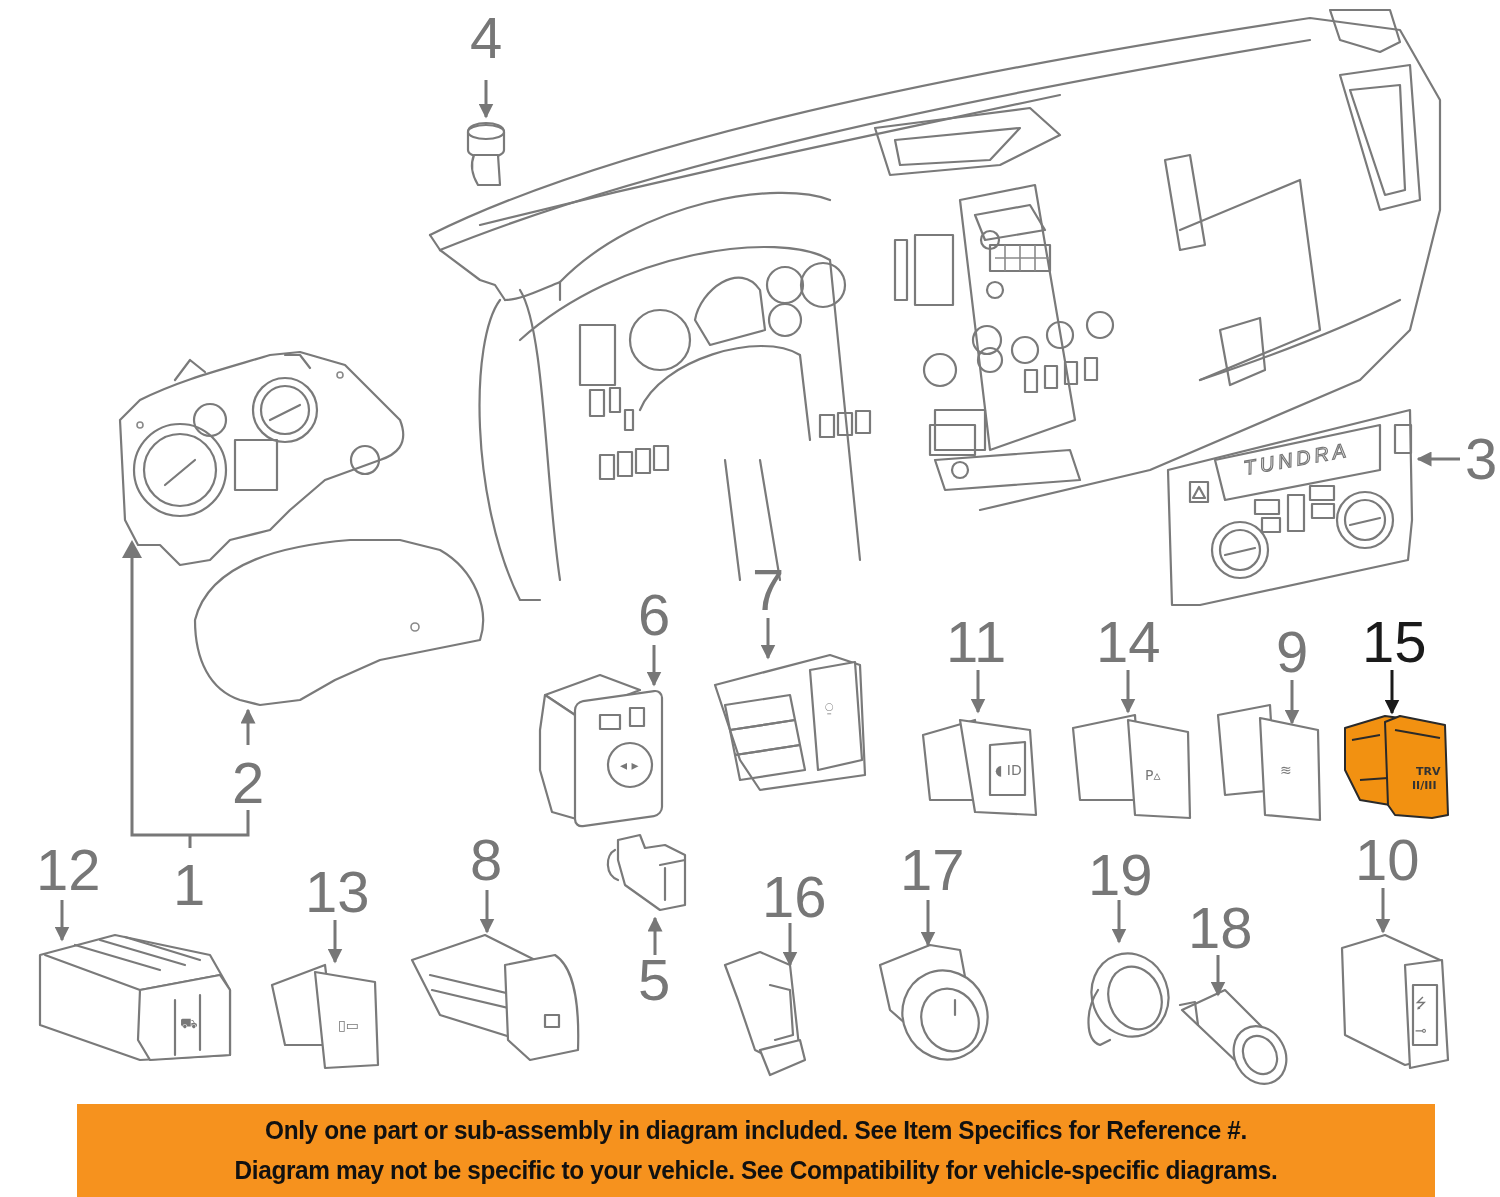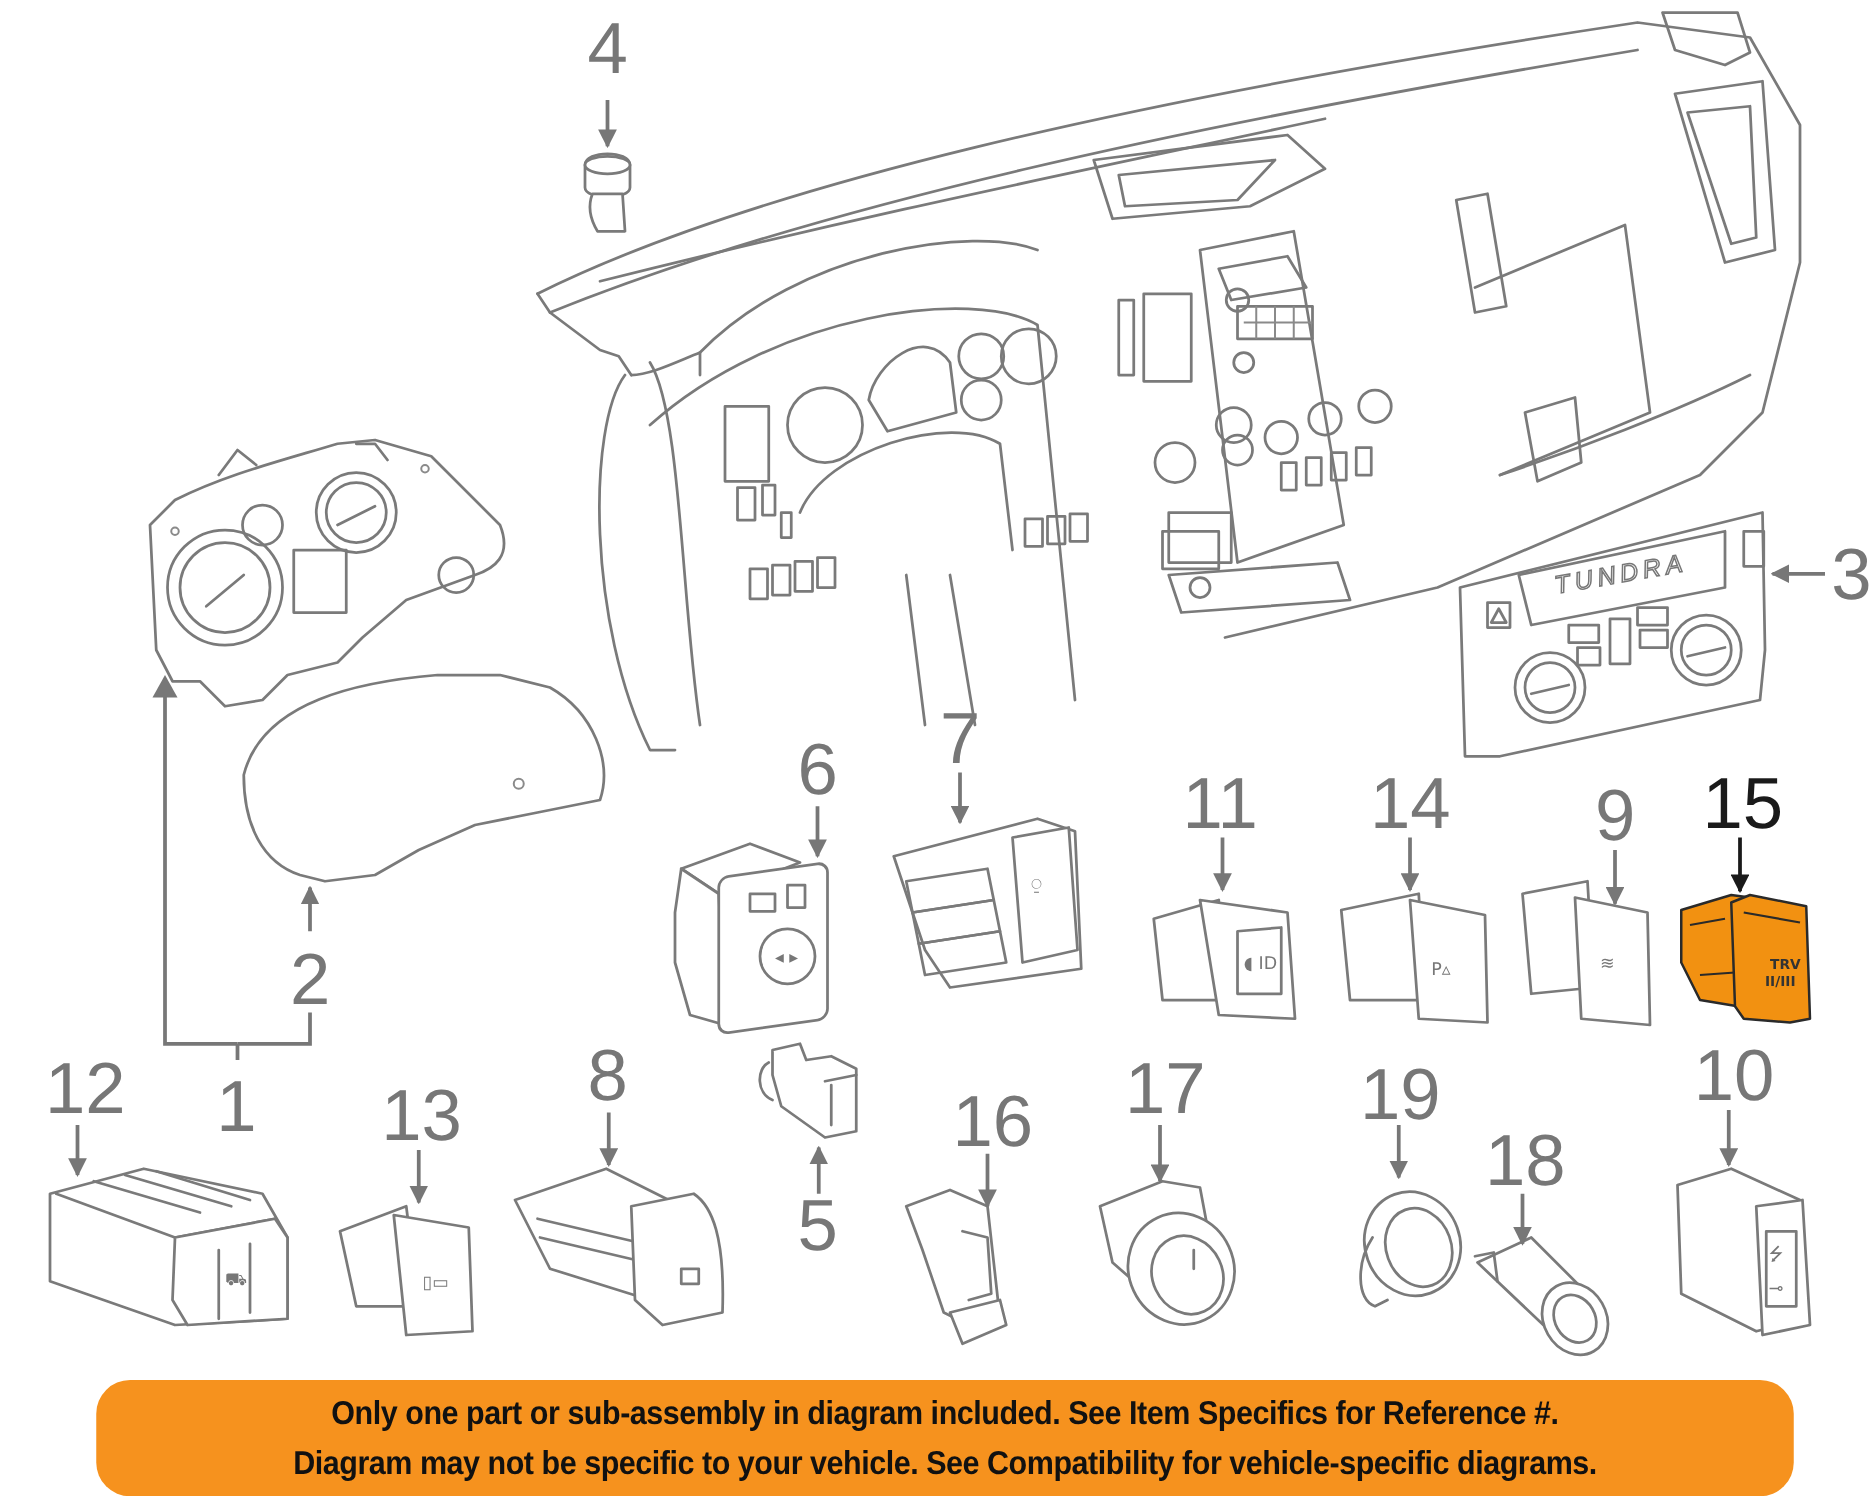--- a/index.html
+++ b/index.html
@@ -313,16 +313,16 @@
     <text class="callout" x="305" y="912">13</text>
     <text class="callout" x="470" y="880">8</text>
     <text class="callout" x="762" y="917">16</text>
     <text class="callout" x="900" y="890">17</text>
     <text class="callout" x="1088" y="895">19</text>
     <text class="callout" x="1188" y="948">18</text>
     <text class="callout" x="1355" y="880">10</text>
   </g>
 </svg>
 
-<div id="banner" style="background: rgb(246, 146, 30); border-radius: 27px;">
+<div id="banner" style="background: rgb(246, 146, 30);">
   <div class="line">Only one part or sub-assembly in diagram included. See Item Specifics for Reference #.</div>
   <div class="line">Diagram may not be specific to your vehicle. See Compatibility for vehicle-specific diagrams.</div>
 </div>
 
 </body></html>

